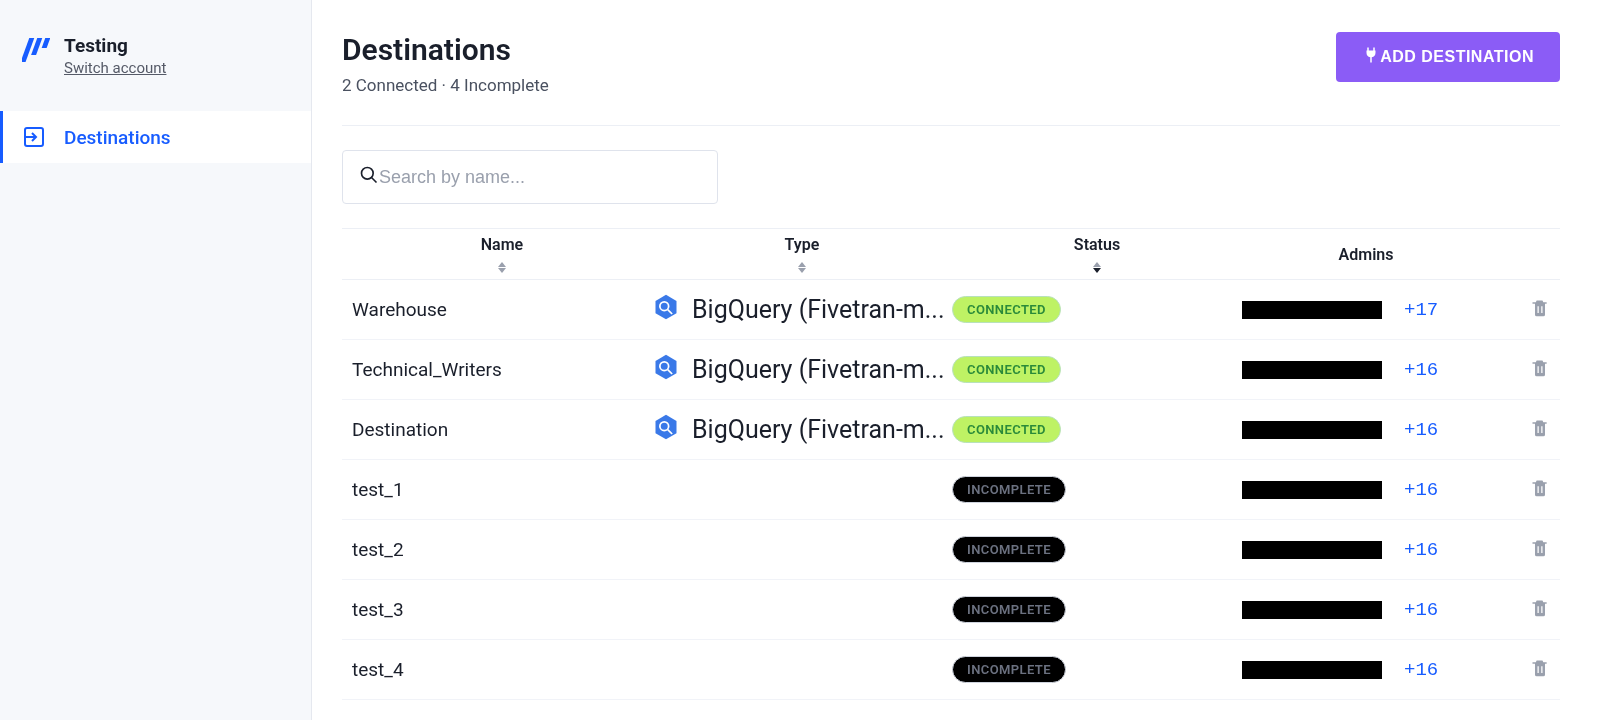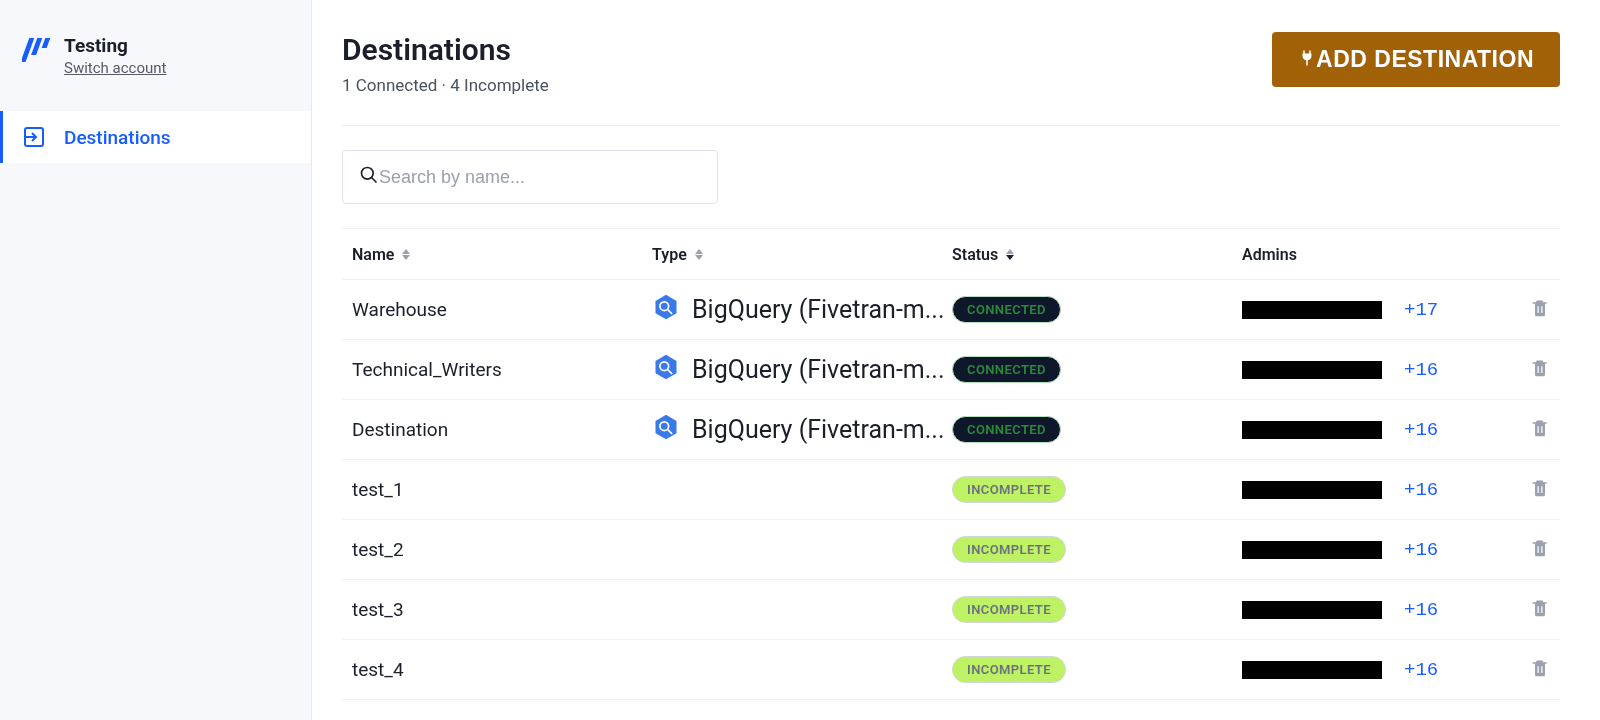--- a/index.html
+++ b/index.html
@@ -86,26 +86,26 @@
   .page-title {
     font-size: 30px;
     font-weight: 600;
   }
   .page-sub {
     font-size: 17px;
     color: #4a5160;
     margin-top: 8px;
   }
   .add-btn {
-    background: #a16207;
+    background: #8b5cf6;
     color: #fff;
     border: none;
     border-radius: 4px;
     padding: 14px 26px;
-    font-size: 23px;
+    font-size: 16px;
     font-weight: 600;
     letter-spacing: 0.5px;
     display: flex;
     align-items: center;
     gap: 0;
     cursor: pointer;
   }
   .search-wrap { padding: 24px 0; }
   .search-box {
     width: 376px;
@@ -134,21 +134,21 @@
     padding: 0 10px;
   }
   .thead {
     border-top: 1px solid #eceff5;
     border-bottom: 1px solid #eceff5;
     height: 52px;
     font-size: 16px;
     font-weight: 600;
     color: #1a1f2b;
   }
-  .th { display:flex; align-items:center; gap:8px; cursor:pointer; }
+  .th { display:flex; align-items:center; gap:8px; cursor:pointer;flex-direction:column; }
   .sort-icon { display:inline-flex; flex-direction:column; gap:1px; }
   .sort-icon .tri { width:0; height:0; border-left:4px solid transparent; border-right:4px solid transparent; }
   .sort-icon .up { border-bottom:5px solid #9aa0ad; }
   .sort-icon .down { border-top:5px solid #9aa0ad; }
   .sort-icon .down.active { border-top-color:#1a1f2b; }
   .trow {
     height: 60px;
     border-bottom: 1px solid #f1f3f8;
   }
   .td-name { font-size: 19px; }
@@ -165,27 +165,27 @@
     font-size: 13px;
     font-weight: 600;
     letter-spacing: 0.4px;
     padding: 5px 14px;
     border-radius: 999px;
     border: 1px solid;
   }
   .badge.connected {
     color: #2a8a3a;
     border-color: #b7e1bc;
-    background: #0f172a;
+    background: #bef264;
     text-align: center;
   }
   .badge.incomplete {
     color: #6b7180;
     border-color: #cfd4de;
-    background: #bef264;
+    background: #000000;
   }
   .td-admins {
     display:flex; align-items:center; gap:22px;font-family:Liberation Mono, monospace;
   }
   .admin-redact {
     width: 140px; height: 18px; background:#000;
   }
   .admin-more {
     color:#175cff; font-size:19px; font-weight:500;
   }
@@ -224,21 +224,21 @@
         </span>
         <span>Destinations</span>
       </div>
     </nav>
   </aside>
 
   <main class="main">
     <div class="header-row">
       <div>
         <h1 class="page-title">Destinations</h1>
-        <div class="page-sub">1 Connected · 4 Incomplete</div>
+        <div class="page-sub">2 Connected · 4 Incomplete</div>
       </div>
       <button class="add-btn">
         <span>
           <svg viewBox="0 0 24 24" width="18" height="18" fill="currentColor">
             <path d="M9 2v4h6V2h2v4h1v3a6 6 0 0 1-5 5.9V22h-2v-7.1A6 6 0 0 1 6 9V6h1V2h2z"></path>
           </svg>
         </span>
         <span>ADD DESTINATION</span>
       </button>
     </div>

